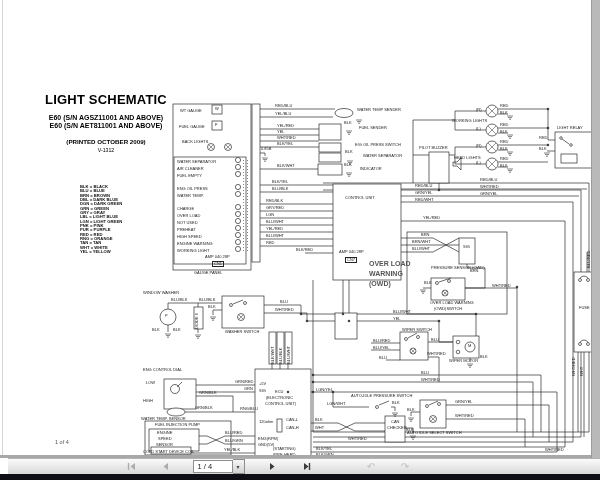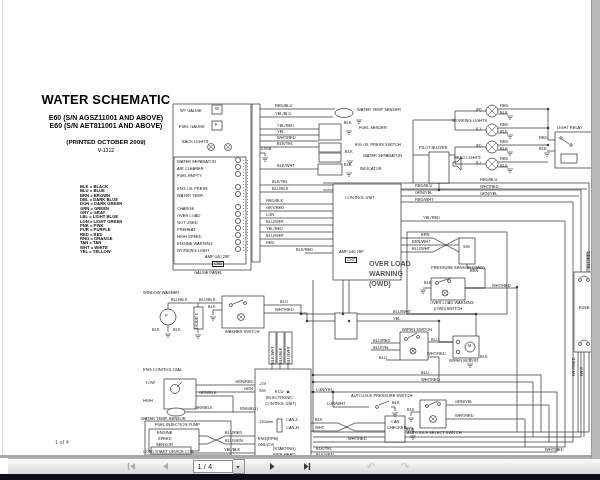--- a/index.html
+++ b/index.html
@@ -43,21 +43,21 @@
   svg#wires{position:absolute;left:0;top:0;pointer-events:none;}
 </style>
 </head>
 <body>
 
 <div class="screen">
 
   <div class="page">
 
     <div class="tblock">
-      <div class="t-main">WATER SCHEMATIC</div>
+      <div class="t-main">LIGHT SCHEMATIC</div>
       <div class="t-model">E60 (S/N AGSZ11001 AND ABOVE)</div>
       <div class="t-model2">E60 (S/N AET811001 AND ABOVE)</div>
       <div class="t-printed">(PRINTED OCTOBER 2009)</div>
       <div class="t-ver">V-1312</div>
     </div>
 
     <div class="legend" id="legend">
         <div class="lgi">BLK = BLACK</div>
         <div class="lgi">BLU = BLUE</div>
         <div class="lgi">BRN = BROWN</div>

